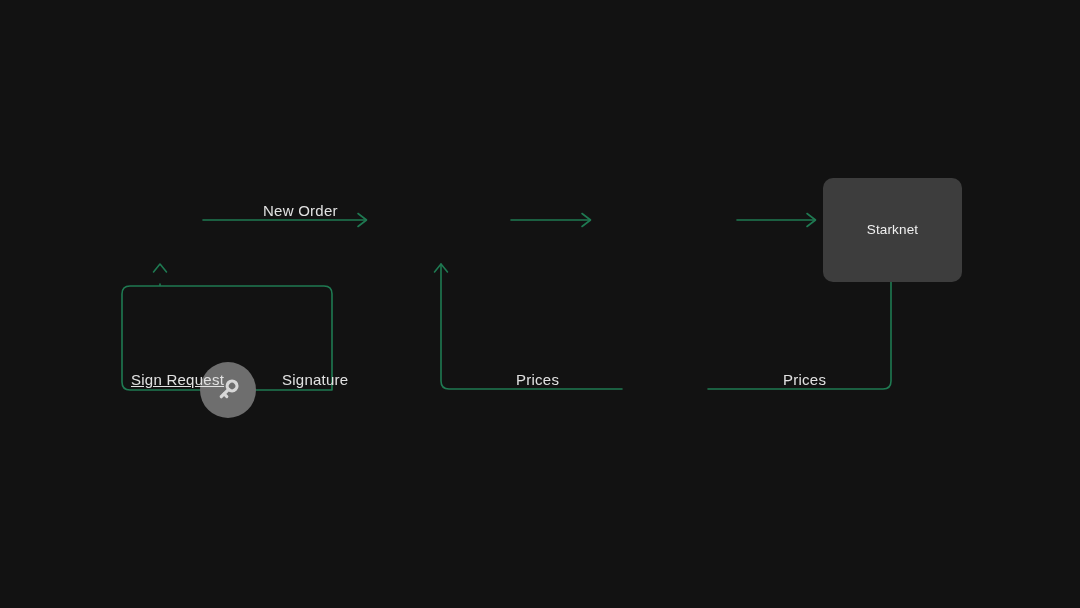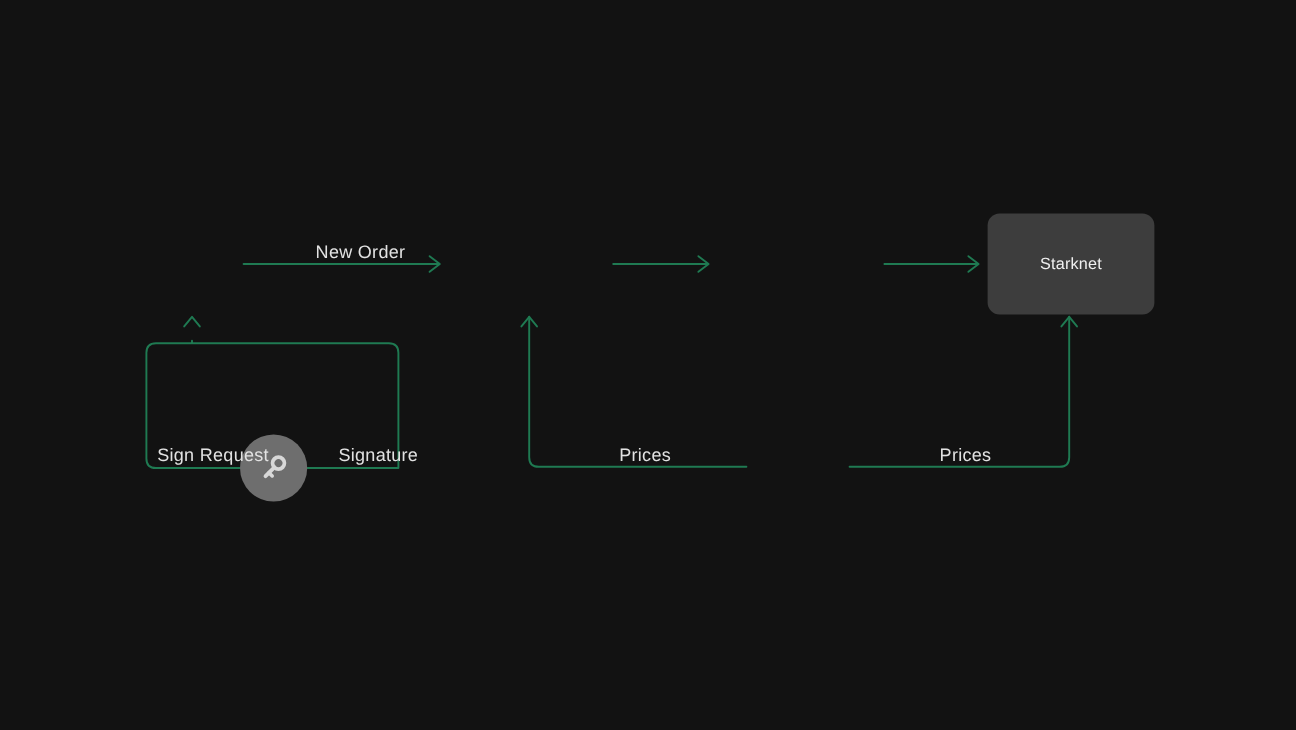--- a/index.html
+++ b/index.html
@@ -81,38 +81,38 @@
       <path d="M 434.5 272 L 441 264 L 447.5 272"></path>
 
       <path d="M 708 389 L 883 389 Q 891 389 891 381 L 891 264"></path>
       <path d="M 884.5 272 L 891 264 L 897.5 272"></path>
     </g>
   </svg>
 
 
 
 
-  <div class="node rect" style="left:823px; top:178px; width:139px; height:84px;">
+  <div class="node rect" style="left:823px; top:178px; width:139px; height:104px;">
     <span class="node-label">Starknet</span>
   </div>
 
 
   <div class="icon-node" style="left:200px; top:362px; width:56px; height:56px;">
     <svg width="30" height="30" viewBox="0 0 24 24">
       <g transform="rotate(45 12 12)">
         <circle cx="12" cy="7.4" r="3.9" fill="none" stroke="#d8d8d8" stroke-width="2.6"></circle>
         <path d="M 12 11.3 L 12 19.6" fill="none" stroke="#d8d8d8" stroke-width="2.6" stroke-linecap="round"></path>
         <path d="M 12 16.4 L 15.1 16.4" fill="none" stroke="#d8d8d8" stroke-width="2.4" stroke-linecap="round"></path>
       </g>
     </svg>
   </div>
 
   <div class="edge-label" style="left:263px; top:203px;">New Order</div>
 
-  <div class="edge-label" style="left:131px; top:372px;">Sign Request</div>
+  <div class="edge-label" style="left:131px; top:372px;text-decoration:underline;">Sign Request</div>
 
   <div class="edge-label" style="left:282px; top:372px;">Signature</div>
 
   <div class="edge-label" style="left:516px; top:372px;">Prices</div>
 
   <div class="edge-label" style="left:783px; top:372px;">Prices</div>
 
 </div>
 
 </body></html>

